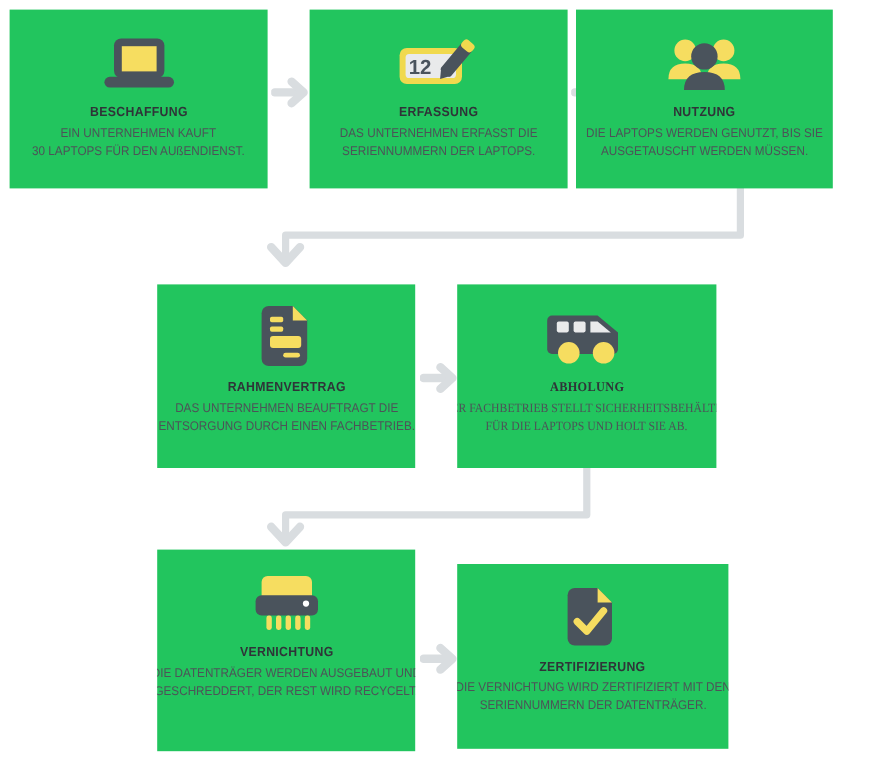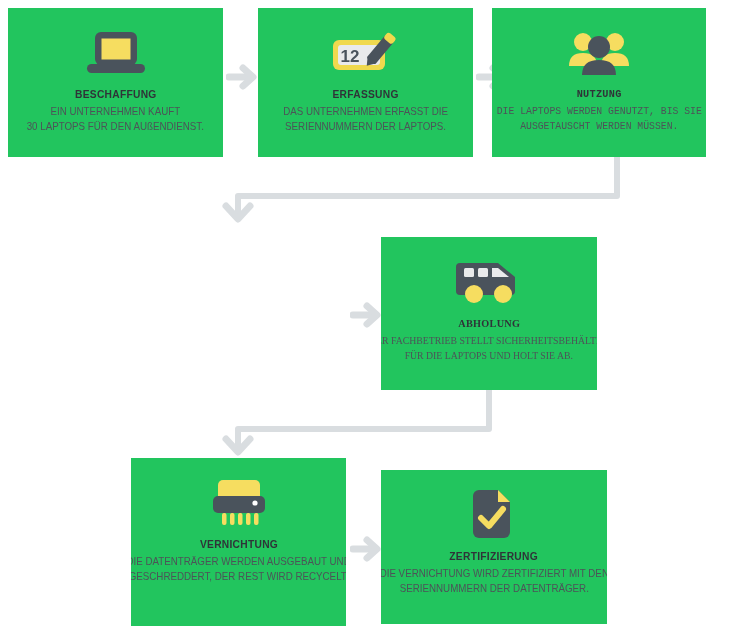--- a/index.html
+++ b/index.html
@@ -132,38 +132,55 @@
         </g>
       </svg>
     </div>
     <div class="card-title">ERFASSUNG</div>
     <div class="card-body">
       <div>DAS UNTERNEHMEN ERFASST DIE</div>
       <div>SERIENNUMMERN DER LAPTOPS.</div>
     </div>
   </div>
 
-  <div class="card" style="left:492px; top:8px; width:214px; height:149px;font-family:Liberation Mono, monospace;">
+  <div class="card" style="left:480px; top:8px; width:214px; height:149px;">
     <div class="icon-wrap">
       <svg width="66" height="48" viewBox="0 0 66 48">
         <circle cx="17" cy="12" r="9" fill="#f6dd60"></circle>
         <path d="M 3 36 q 0 -13 14 -13 q 14 0 14 13 Z" fill="#f6dd60"></path>
         <circle cx="49" cy="12" r="9" fill="#f6dd60"></circle>
         <path d="M 35 36 q 0 -13 14 -13 q 14 0 14 13 Z" fill="#f6dd60"></path>
         <circle cx="33" cy="17" r="11" fill="#4a535c"></circle>
         <path d="M 16 45 q 0 -15 17 -15 q 17 0 17 15 Z" fill="#4a535c"></path>
       </svg>
     </div>
     <div class="card-title">NUTZUNG</div>
     <div class="card-body">
       <div>DIE LAPTOPS WERDEN GENUTZT, BIS SIE</div>
       <div>AUSGETAUSCHT WERDEN MÜSSEN.</div>
     </div>
   </div>
 
+  <div class="card" style="left:131px; top:237px; width:215px; height:153px;">
+    <div class="icon-wrap">
+      <svg width="52" height="54" viewBox="0 0 52 54">
+        <path d="M 11 2 h 20 l 12 12 v 32 a 6 6 0 0 1 -6 6 h -26 a 6 6 0 0 1 -6 -6 v -38 a 6 6 0 0 1 6 -6 Z" fill="#4a535c"></path>
+        <path d="M 31 2 l 12 12 h -12 Z" fill="#f6dd60"></path>
+        <rect x="12" y="11" width="11" height="4.5" rx="1.5" fill="#f6dd60"></rect>
+        <rect x="12" y="19" width="11" height="4.5" rx="1.5" fill="#f6dd60"></rect>
+        <rect x="12" y="27" width="26" height="10" rx="2.5" fill="#f6dd60"></rect>
+        <rect x="23" y="41" width="14" height="4" rx="2" fill="#f6dd60"></rect>
+      </svg>
+    </div>
+    <div class="card-title">RAHMENVERTRAG</div>
+    <div class="card-body">
+      <div>DAS UNTERNEHMEN BEAUFTRAGT DIE</div>
+      <div>ENTSORGUNG DURCH EINEN FACHBETRIEB.</div>
+    </div>
+  </div>
 
   <div class="card" style="left:381px; top:237px; width:216px; height:153px;font-family:Liberation Serif, serif;">
     <div class="icon-wrap">
       <svg width="72" height="50" viewBox="0 0 72 50">
         <path d="M 7 6 h 38 l 17 14 v 14 a 4 4 0 0 1 -4 4 h -51 a 4 4 0 0 1 -4 -4 v -24 a 4 4 0 0 1 4 -4 Z" fill="#4a535c"></path>
         <rect x="11" y="11" width="10" height="9" rx="1.5" fill="#e9eaeb"></rect>
         <rect x="25" y="11" width="10" height="9" rx="1.5" fill="#e9eaeb"></rect>
         <path d="M 39 11 h 6 l 11 9 h -17 Z" fill="#e9eaeb"></path>
         <circle cx="21" cy="37" r="9" fill="#f6dd60"></circle>
         <circle cx="50" cy="37" r="9" fill="#f6dd60"></circle>

